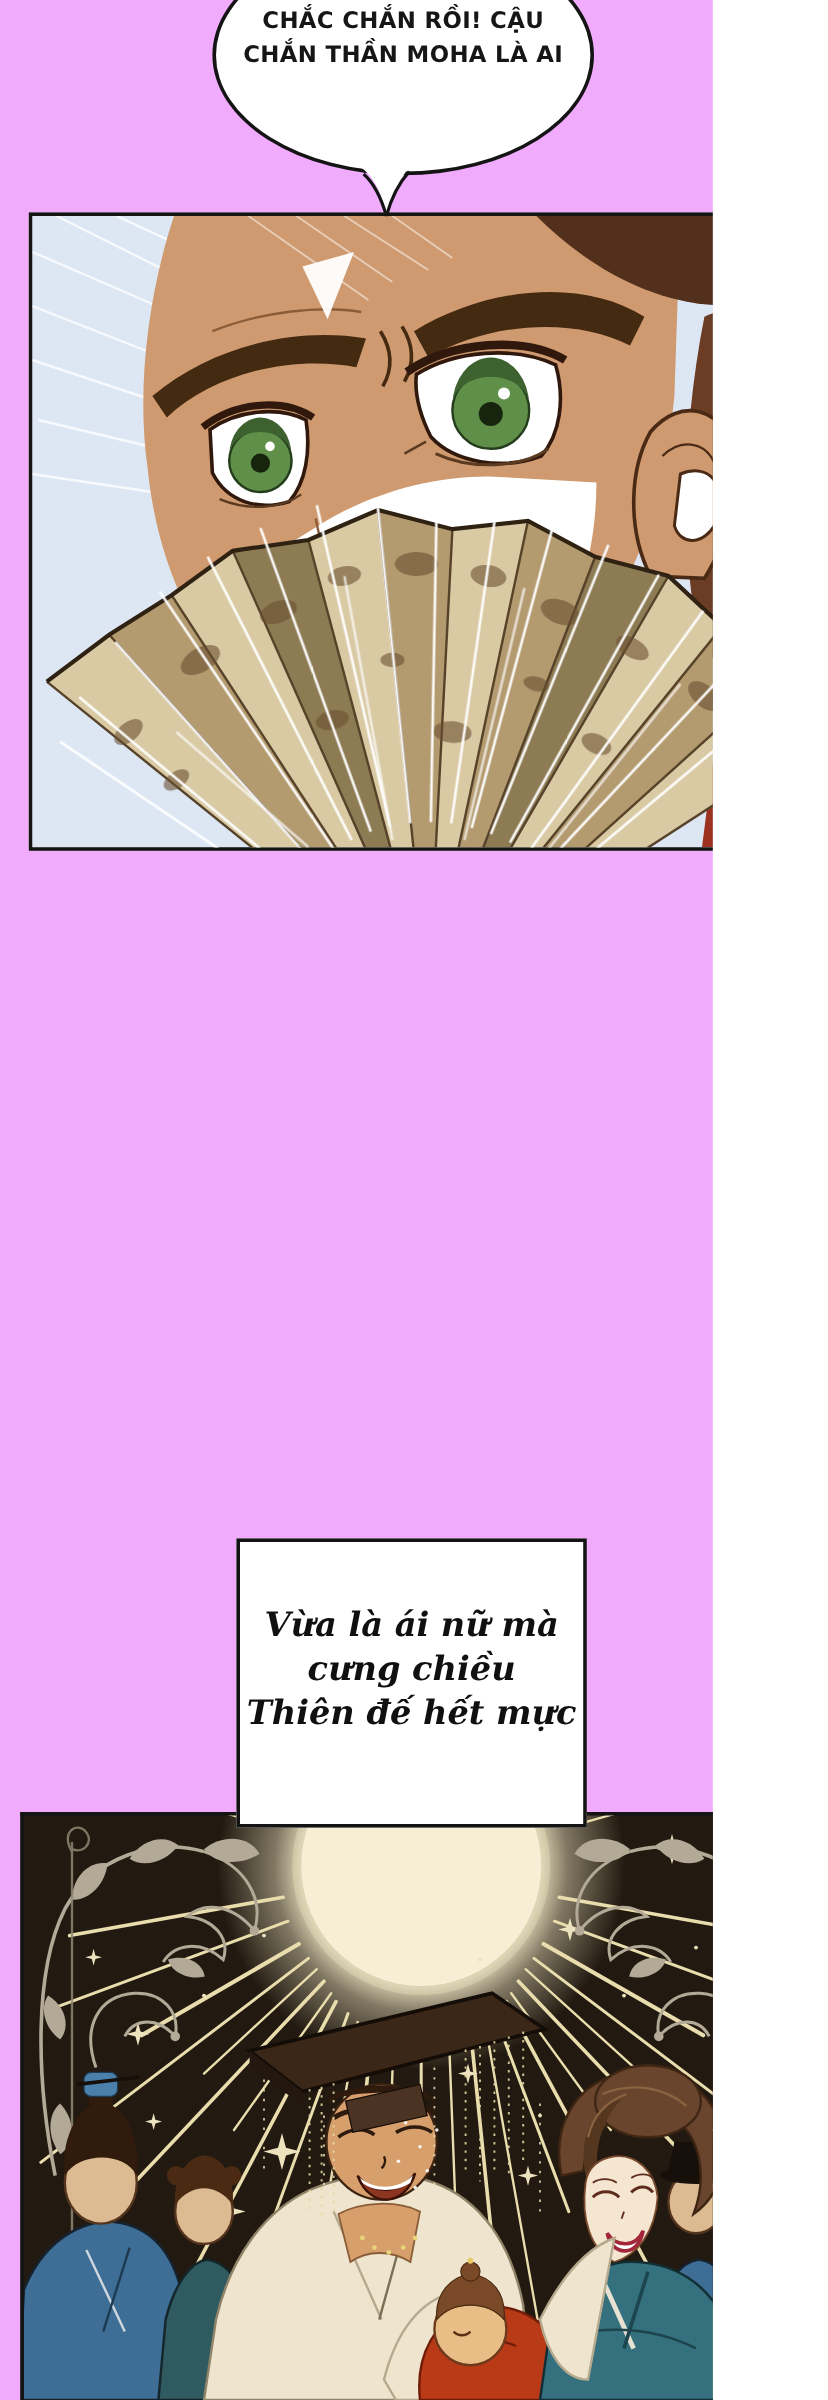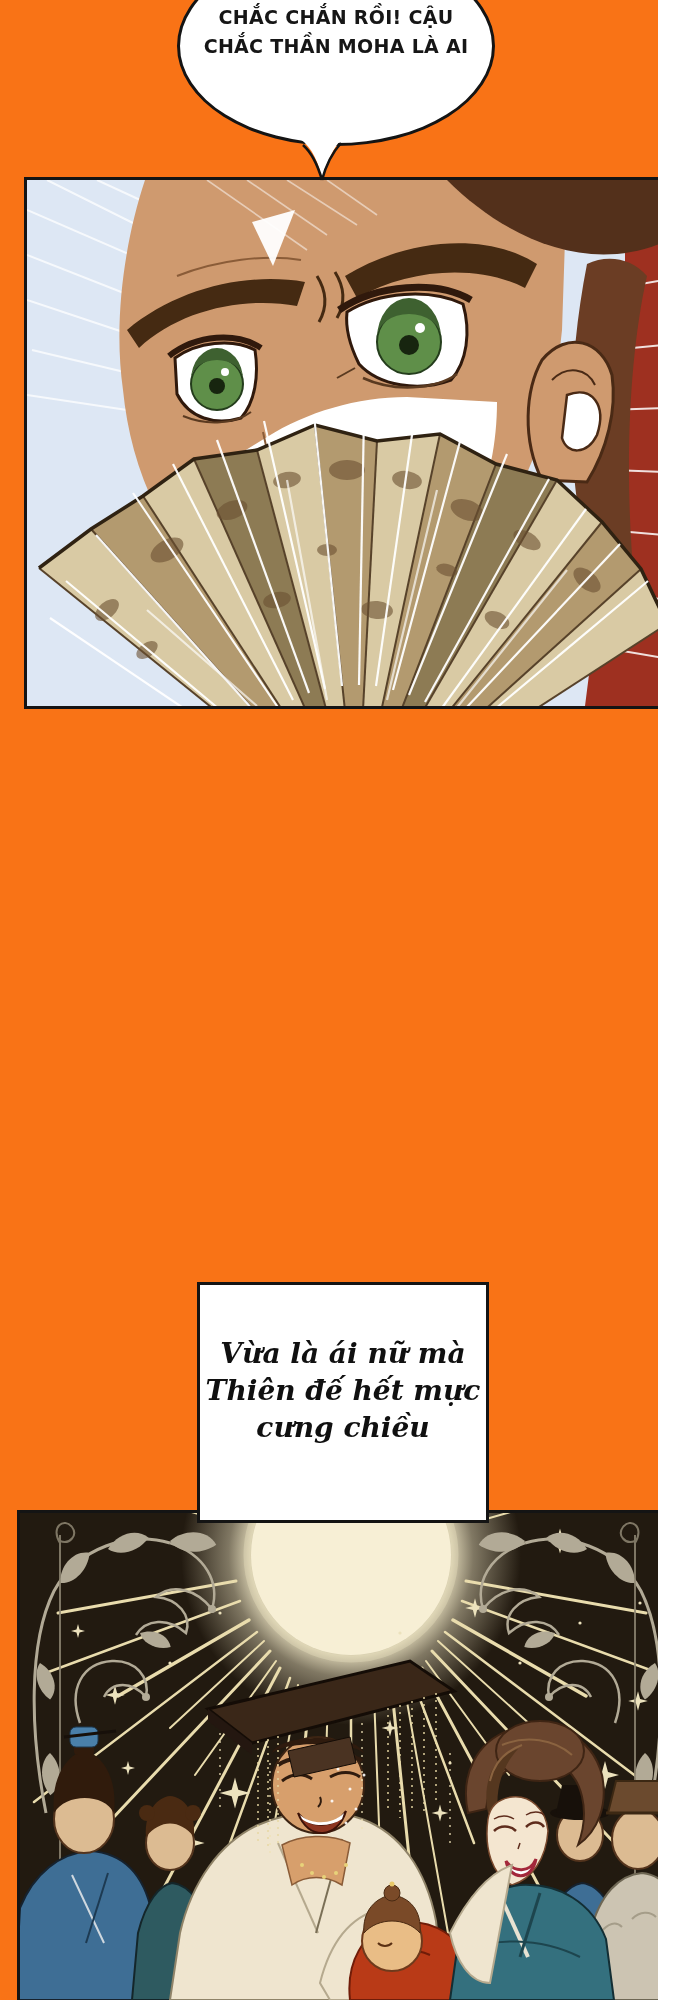--- a/index.html
+++ b/index.html
@@ -1,16 +1,16 @@
 <!DOCTYPE html>
 <html><head>
 <meta charset="utf-8">
 <style>
   html,body{margin:0;padding:0;background:#ffffff;}
-  #page{position:relative;width:658px;height:2000px;background:#f97316;overflow:hidden;
+  #page{position:relative;width:594px;height:2000px;background:#f0abfc;overflow:hidden;
         font-family:"DejaVu Sans",sans-serif;}
   .abs{position:absolute;}
   
   #bubble{left:177px;top:-54px;width:318px;height:200px;background:#ffffff;
           border:3px solid #141414;border-radius:50%;box-sizing:border-box;z-index:2;}
   #bubble-text{left:167px;top:3px;width:338px;text-align:center;z-index:4;
                font-weight:bold;font-size:19px;line-height:29px;color:#161616;letter-spacing:.3px;}
   #bubble-tail{left:300px;top:136px;width:48px;height:46px;z-index:3;}
   
   #panel1{left:24px;top:177px;width:643px;height:532px;border:3px solid #141414;
@@ -28,21 +28,21 @@
   #panel2 svg{display:block;width:100%;height:100%;}
 </style>
 </head>
 <body>
 
 <div id="page">
 
   <div id="bubble" class="abs"></div>
   <div id="bubble-text" class="abs">
     <div>CHẮC CHẮN RỒI! CẬU</div>
-    <div>CHẮC THẦN MOHA LÀ AI</div>
+    <div>CHẮN THẦN MOHA LÀ AI</div>
   </div>
   <svg id="bubble-tail" class="abs" viewBox="0 0 48 46">
     <path d="M9,0 L44,0 C33,12 26,27 22,44 C19,27 12,11 0,3 Z" fill="#ffffff"></path>
     <path d="M41,7 C32,17 26,29 22,44" fill="none" stroke="#141414" stroke-width="2.6"></path>
     <path d="M3,9 C12,17 18,30 22,44" fill="none" stroke="#141414" stroke-width="2.6"></path>
   </svg>
 
   <div id="panel1" class="abs">
   <svg viewBox="0 0 637 526" preserveAspectRatio="none">
     <defs>
@@ -199,22 +199,22 @@
         <line x1="360" y1="520" x2="410" y2="310" opacity=".7"></line>
             <line x1="420" y1="540" x2="540" y2="390" opacity=".7"></line>
       </g>
     </g>
   </svg>
   </div>
 
   <div id="caption" class="abs">
     <div id="caption-text">
       <div>Vừa là ái nữ mà</div>
+      <div>cưng chiều</div>
       <div>Thiên đế hết mực</div>
-      <div>cưng chiều</div>
     </div>
   </div>
 
   <div id="panel2" class="abs">
   <svg viewBox="0 0 655 487" preserveAspectRatio="none">
     <defs>
       <radialGradient id="sg" gradientUnits="userSpaceOnUse" cx="331" cy="42" r="170">
         <stop offset="0" stop-color="#faf4dd"></stop>
             <stop offset=".55" stop-color="#f4ebc9"></stop>
         <stop offset=".72" stop-color="#f4ebc9" stop-opacity=".45"></stop>

